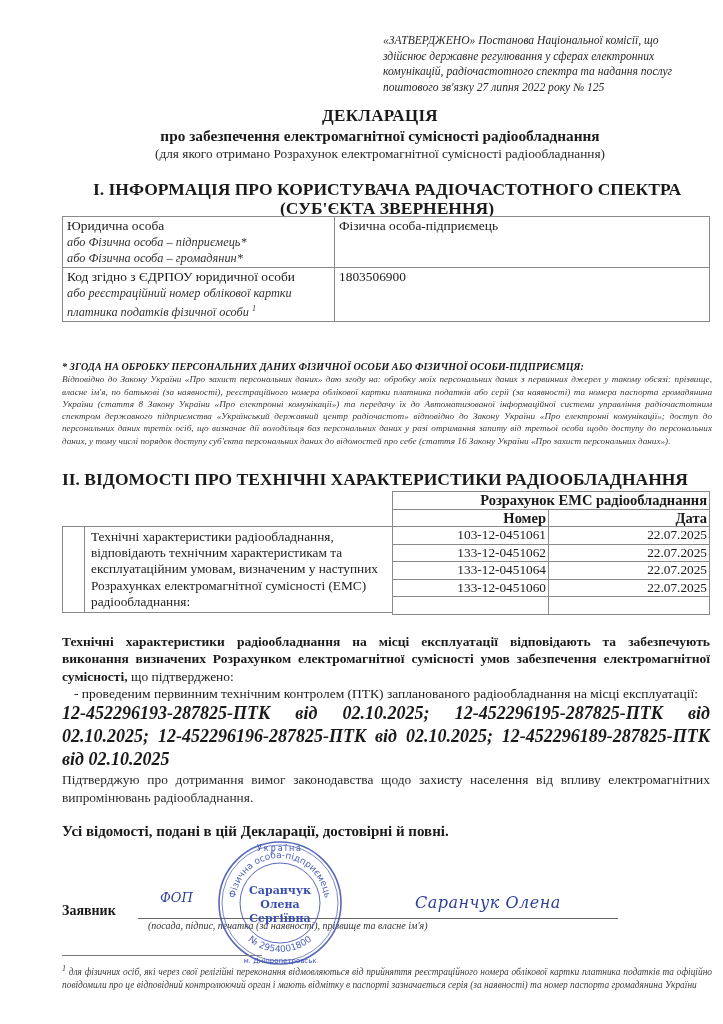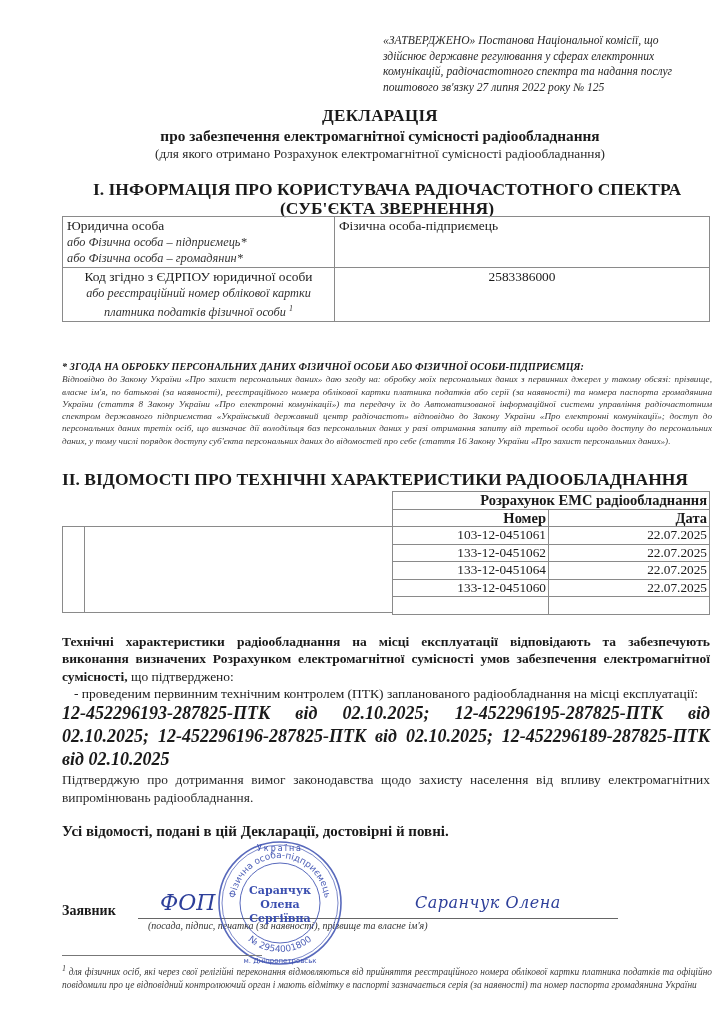--- a/index.html
+++ b/index.html
@@ -17,21 +17,21 @@
   .section-heading { position: absolute; left: 62px; font-weight: bold; font-size: 17.5px; line-height: 19px; color: #1a1a1a; }
   .sec1 { top: 180px; width: 650px; text-align: center; }
   .sec2 { top: 470px; width: 650px; }
 
   table.info { position: absolute; left: 62px; top: 216px; width: 648px; border-collapse: collapse; }
   table.info td { border: 1px solid #8a8a8a; vertical-align: top; padding: 1px 4px; font-size: 13.4px; line-height: 16px; }
   table.info td.lbl { width: 272px; }
   table.info .it { font-style: italic; font-size: 12.3px; color: #333; display: block; }
   table.info tr.r1 td { height: 48px; }
   table.info tr.r2 td { height: 48px; }
-  table.info tr.r3 td { height: 51px; text-align: center; }
+  table.info tr.r3 td { height: 51px; }
   sup { font-size: 8px; vertical-align: super; }
 
   .consent { position: absolute; left: 62px; top: 361px; width: 650px; font-style: italic; font-size: 9.2px; line-height: 12.3px; color: #3a3a3a; text-align: justify; }
   .consent-head { font-weight: bold; font-size: 10px; color: #1a1a1a; letter-spacing: 0.1px; }
 
   .ems-wrap { position: absolute; left: 62px; top: 491px; width: 648px; height: 122px; }
   .ems-left { position: absolute; left: 0; top: 35px; width: 330px; height: 87px; border-top: 1px solid #8a8a8a; border-left: 1px solid #8a8a8a; border-bottom: 1px solid #8a8a8a; }
   .ems-left .stub { position: absolute; left: 0; top: 0; width: 22px; height: 86px; border-right: 1px solid #8a8a8a; }
   .ems-left .desc { position: absolute; left: 28px; top: 2px; width: 300px; font-size: 13.3px; line-height: 16.2px; color: #222; }
   table.ems { position: absolute; left: 330px; top: 0; width: 318px; border-collapse: collapse; }
@@ -43,21 +43,21 @@
   .tech b { font-weight: bold; }
   .tech .item { padding-left: 12px; }
   .tech .ptk { font-weight: bold; font-style: italic; font-size: 18px; line-height: 23px; text-align: justify; }
 
   .confirm { position: absolute; left: 62px; top: 771px; width: 648px; font-size: 13.4px; line-height: 18px; text-align: justify; color: #2a2a2a; }
   .complete { position: absolute; left: 62px; top: 823px; font-weight: bold; font-size: 15px; color: #1a1a1a; }
 
   .applicant-label { position: absolute; left: 62px; top: 903px; font-weight: bold; font-size: 14px; color: #1a1a1a; }
   .sign-line { position: absolute; left: 138px; top: 918px; width: 480px; height: 1px; background: #666; }
   .sign-caption { position: absolute; left: 148px; top: 920px; font-style: italic; font-size: 10px; color: #333; }
-  .sign-hand1 { position: absolute; left: 160px; top: 890px; font-family: "DejaVu Serif", serif; font-style: italic; font-size: 22px; color: #2d3f9a; }
+  .sign-hand1 { position: absolute; left: 160px; top: 890px; font-family: "DejaVu Serif", serif; font-style: italic; font-size: 13px; color: #2d3f9a; }
   .sign-hand2 { position: absolute; left: 415px; top: 893px; font-family: "DejaVu Serif", serif; font-style: italic; font-size: 16px; color: #2d3f9a; letter-spacing: 0.5px; }
   .stamp { position: absolute; left: 215px; top: 838px; width: 130px; height: 130px; }
 
   .footnote-line { position: absolute; left: 62px; top: 955px; width: 200px; height: 1px; background: #777; }
   .footnote { position: absolute; left: 62px; top: 963px; width: 650px; font-style: italic; font-size: 9.4px; line-height: 12.5px; color: #3a3a3a; text-align: justify; }
 </style>
 </head>
 <body>
 
 <div class="page">
@@ -80,35 +80,36 @@
         <span class="it">або Фізична особа – підприємець*</span>
         <span class="it">або Фізична особа – громадянин*</span>
       </td>
       <td>Фізична особа-підприємець</td>
     </tr>
     <tr class="r3">
       <td class="lbl">
         <span>Код згідно з ЄДРПОУ юридичної особи</span>
         <span class="it"><span>або реєстраційний номер облікової картки платника податків фізичної особи</span> <sup>1</sup></span>
       </td>
-      <td>2583386000</td>
+      <td>1803506900</td>
     </tr>
   </tbody>
     </table>
 
   <div class="consent">
     <div class="consent-head">* ЗГОДА НА ОБРОБКУ ПЕРСОНАЛЬНИХ ДАНИХ ФІЗИЧНОЇ ОСОБИ АБО ФІЗИЧНОЇ ОСОБИ-ПІДПРИЄМЦЯ:</div>
     <div>Відповідно до Закону України «Про захист персональних даних» даю згоду на: обробку моїх персональних даних з первинних джерел у такому обсязі: прізвище, власне ім'я, по батькові (за наявності), реєстраційного номера облікової картки платника податків або серії (за наявності) та номера паспорта громадянина України (стаття 8 Закону України «Про електронні комунікації») та передачу їх до Автоматизованої інформаційної системи управління радіочастотним спектром державного підприємства «Український державний центр радіочастот» відповідно до Закону України «Про електронні комунікації»; доступ до персональних даних третіх осіб, що визначає дії володільця баз персональних даних у разі отримання запиту від третьої особи щодо доступу до персональних даних, у тому числі порядок доступу суб'єкта персональних даних до відомостей про себе (стаття 16 Закону України «Про захист персональних даних»).</div>
   </div>
 
   <div class="section-heading sec2">II. ВІДОМОСТІ ПРО ТЕХНІЧНІ ХАРАКТЕРИСТИКИ РАДІООБЛАДНАННЯ</div>
 
   <div class="ems-wrap">
     <div class="ems-left">
       <div class="stub"></div>
+      <div class="desc">Технічні характеристики радіообладнання, відповідають технічним характеристикам та експлуатаційним умовам, визначеним у наступних Розрахунках електромагнітної сумісності (ЕМС) радіообладнання:</div>
     </div>
     <table class="ems">
       <tbody>
           <tr>
         <th colspan="2">Розрахунок ЕМС радіообладнання</th>
       </tr>
       <tr>
         <th>Номер</th>
         <th>Дата</th>
       </tr>

